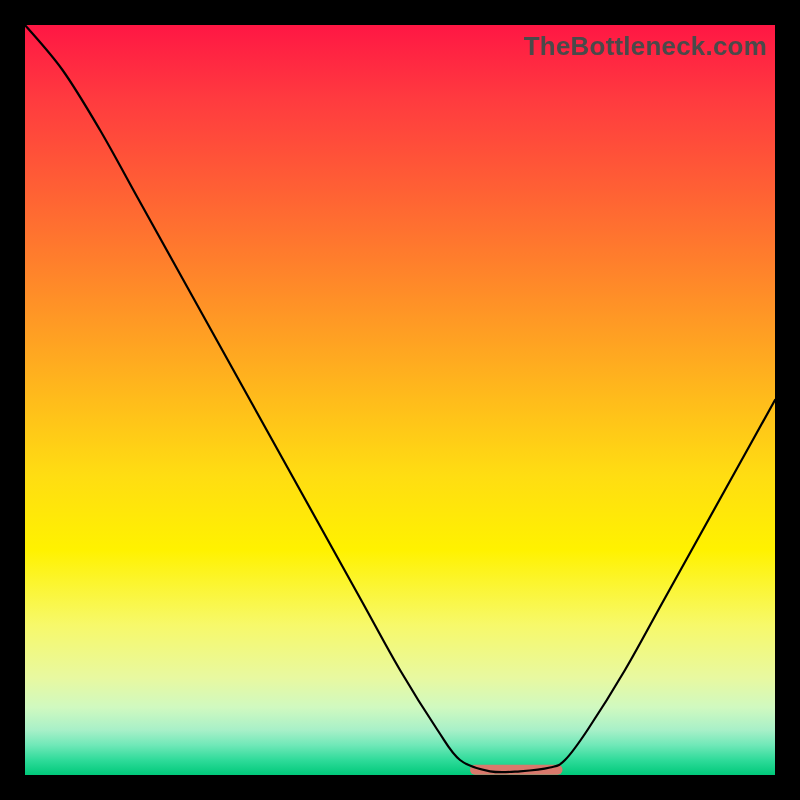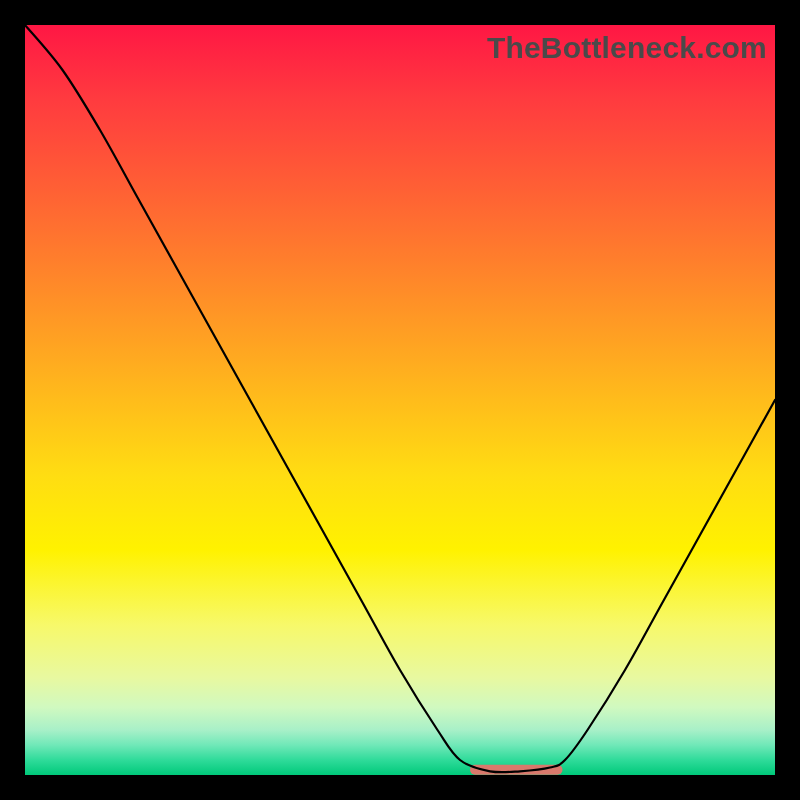--- a/index.html
+++ b/index.html
@@ -38,21 +38,21 @@
       #70e8b8 96%,
       #2fdb9a 98%,
       #00c97a 100%
     );
   }
   .watermark {
     position: absolute;
     top: 6px;
     right: 8px;
     font-family: Arial, Helvetica, sans-serif;
-    font-size: 30px;
+    font-size: 26px;
     font-weight: 600;
     color: #4a4a4a;
     letter-spacing: 0.2px;
     user-select: none;
   }
   svg.curve {
     position: absolute;
     inset: 0;
     width: 100%;
     height: 100%;

